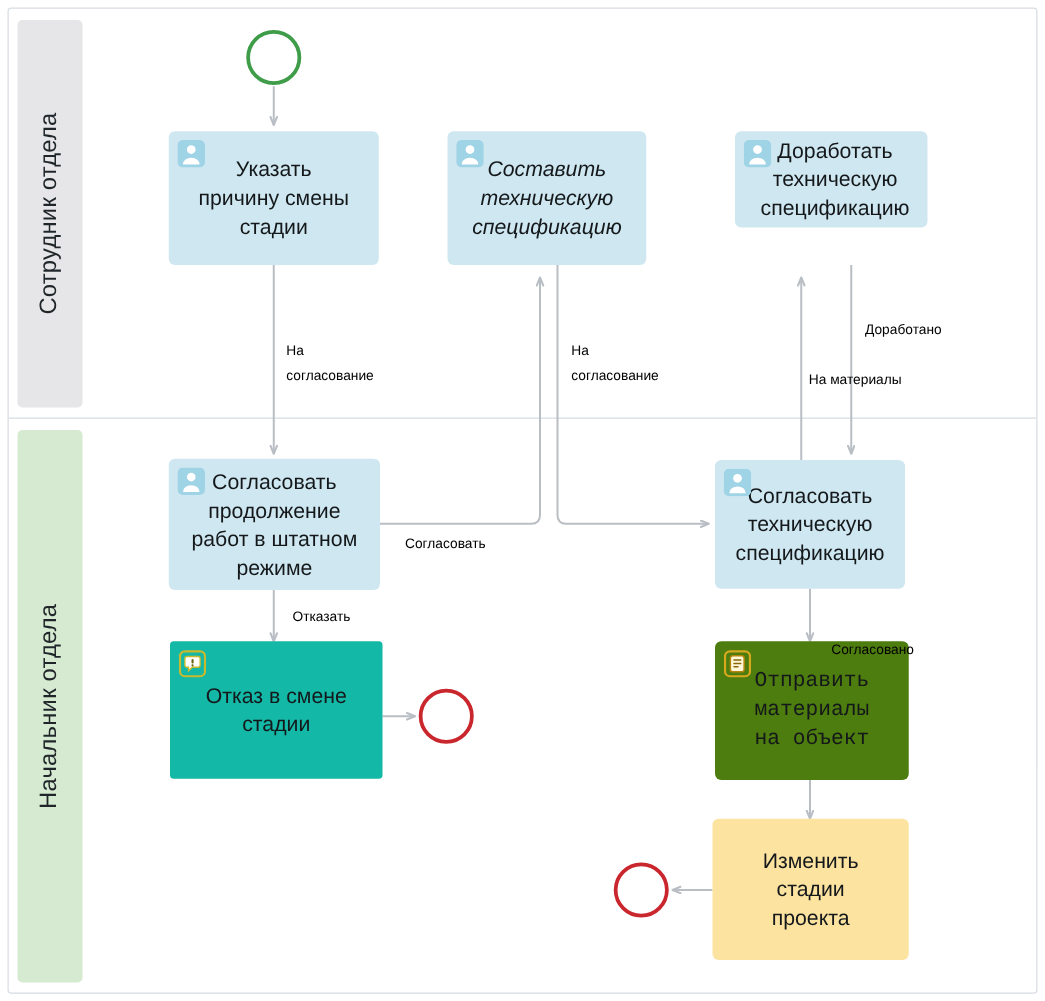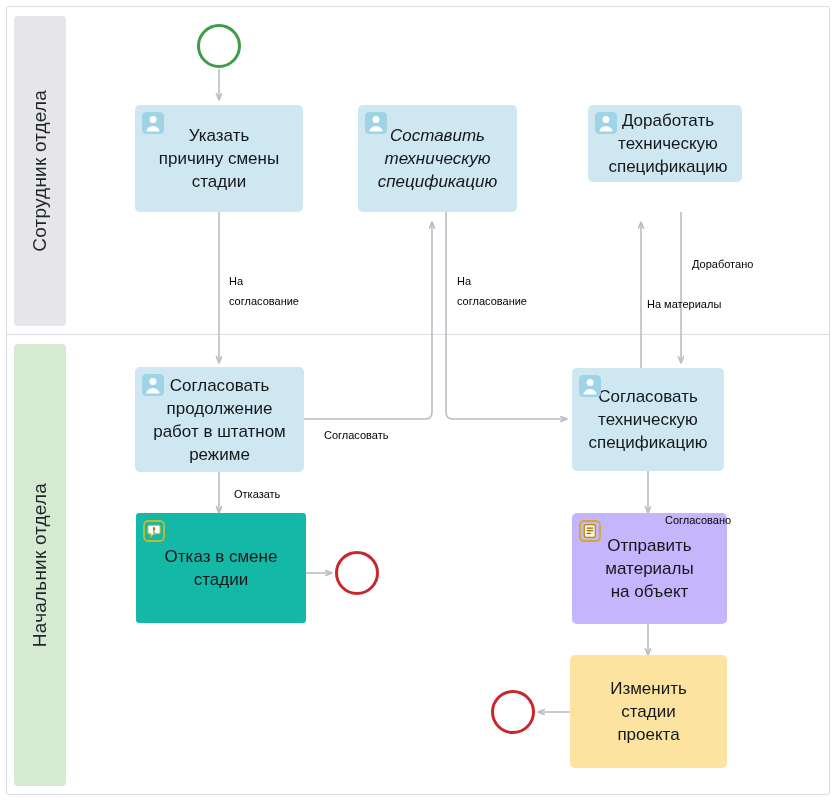--- a/index.html
+++ b/index.html
@@ -86,21 +86,21 @@
   .task .tlabel{
     font-size:17px;
     line-height:23px;
     color:#14181b;
     white-space:pre-line;
     position:relative;
     z-index:2;
   }
   .task-user{ background:#cfe7f0; }
   .task-note{ background:#14b8a6; border-radius:3px; }
-  .task-script{ background:#c4b5fd; }
+  .task-script{ background:#4d7c0f;font-family:Liberation Mono, monospace; }
   .task-plain{ background:#fce3a0; }
 
   .task-icon{
     position:absolute;
     left:7px; top:7px;
     width:22px; height:22px;
     border-radius:4px;
     z-index:3;
     display:block;
   }

